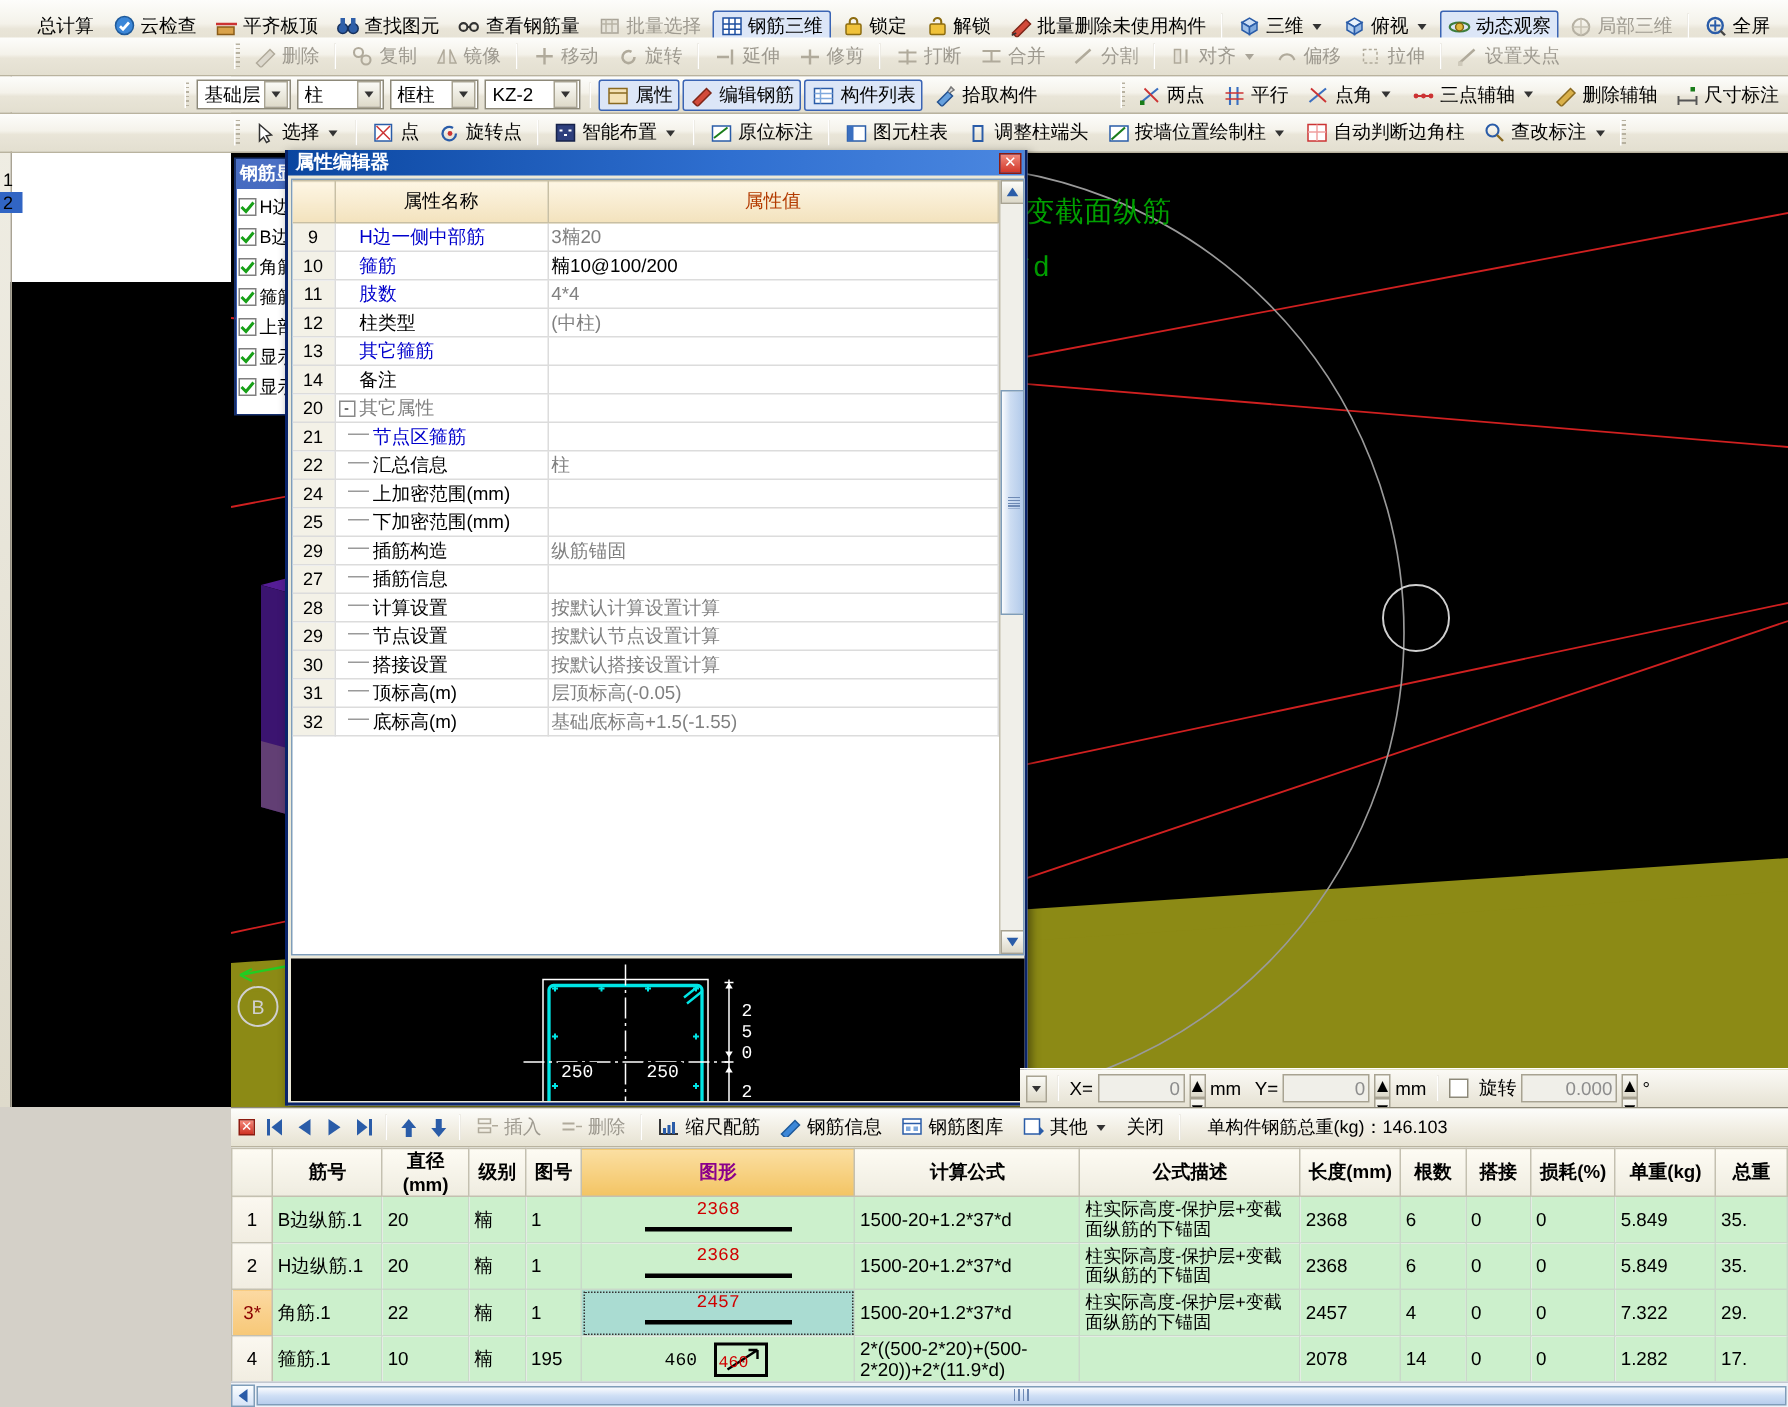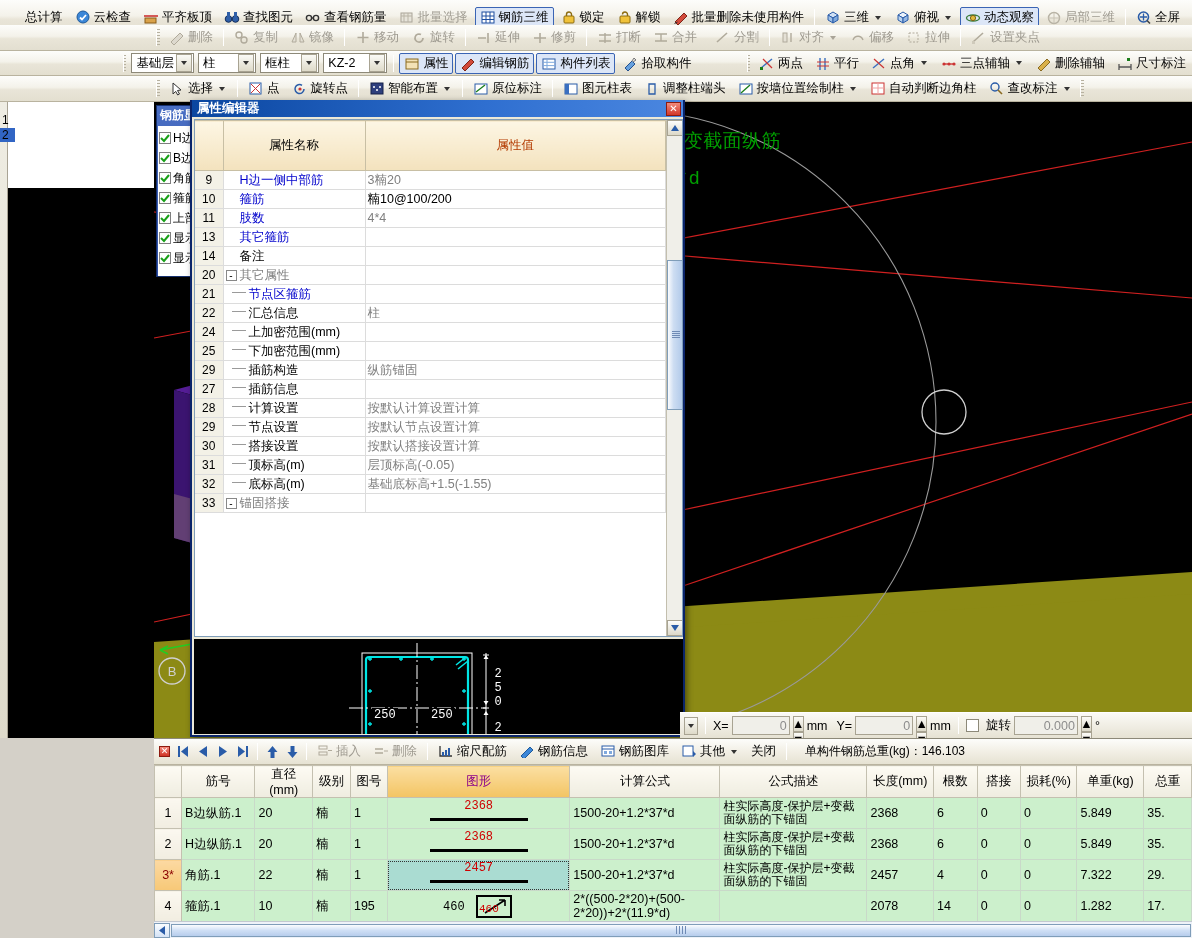--- a/index.html
+++ b/index.html
@@ -113,21 +113,21 @@
     border:1px solid #8d1b10; color:#fff; font-size:10px; font-weight:bold;
     display:flex;align-items:center;justify-content:center; line-height:1;
   }
   #grid-wrap { position:absolute; left:2px; top:19px; width:489px; height:518px; background:#fff;
                border:1px solid #7f9db9; overflow:hidden; display:flex;}
   #grid-scroll { flex:1; overflow:hidden; }
   table.pgrid { border-collapse:collapse; width:100%; table-layout:fixed; font-size:12.5px;}
   table.pgrid th {
     background:linear-gradient(to bottom,#fdf6e4,#f3e2bd);
     border:1px solid #c8bfa4; border-left:none;
-    height:17px; font-weight:normal; color:#000; padding:16px;
+    height:17px; font-weight:normal; color:#000; padding:5px;
   }
   table.pgrid th.vcol { color:#b33a00; }
   table.pgrid td {
     border-bottom:1px solid #dcdcdc; border-right:1px solid #dcdcdc;
     height:19px; padding:0 2px; overflow:hidden; white-space:nowrap;
   }
   td.rownum { background:#f3f1e7; text-align:center; width:28px; color:#000; border-right:1px solid #c9c5b5;
               font-size:12px;}
   td.pname { color:#000; }
   td.pname.link { color:#0000cc; }
@@ -181,21 +181,21 @@
     background:linear-gradient(to bottom,#fdfdfb 0%,#f2efe5 50%,#e6e2d2 100%);
     border-bottom:1px solid #b9b39f; padding-left:2px; white-space:nowrap;
   }
   .navbtn { width:20px;height:20px;display:flex;align-items:center;justify-content:center;}
   #rebar-grid-wrap {
     position:absolute; left:0; top:26px; width:1038px; height:174px; overflow:hidden; background:#fff;
   }
   table.rgrid { border-collapse:collapse; table-layout:fixed; font-size:12.5px; }
   table.rgrid th {
     background:linear-gradient(to bottom,#fdfbf3,#efece0);
-    border:1px solid #c4c0b0; height:22px; font-weight:normal; padding:0 2px; color:#000;
+    border:1px solid #c4c0b0; height:22px; font-weight:bold; padding:0 2px; color:#000;
   }
   table.rgrid th.hl { background:linear-gradient(to bottom,#fbdfa2,#f3c463); color:#8b008b; }
   table.rgrid td {
     border:1px solid #c9d9c9; height:31px; padding:1px 3px; vertical-align:middle;
     background:#ccf0cc; color:#000; overflow:hidden;
   }
   table.rgrid td.idx { background:linear-gradient(to bottom,#fbf8f0,#f1ede1); text-align:center;
                        border:1px solid #c4c0b0;}
   table.rgrid td.idx.sel { background:linear-gradient(to bottom,#fcd9a2,#f7c877); color:#8b0000; }
   table.rgrid tr.sel td.shape { background:#aadcd2; outline:1px dotted #333; outline-offset:-2px;}
@@ -914,20 +914,25 @@
                 <td class="rownum">10</td>
                 <td class="pname link"><span style="display: inline-block; width: 14px;"></span><span>箍筋</span></td>
                 <td class="pval blk">䊖10@100/200</td>
               </tr>
               <tr>
                 <td class="rownum">11</td>
                 <td class="pname link"><span style="display: inline-block; width: 14px;"></span><span>肢数</span></td>
                 <td class="pval ">4*4</td>
               </tr>
               <tr>
+                <td class="rownum">12</td>
+                <td class="pname "><span style="display: inline-block; width: 14px;"></span><span>柱类型</span></td>
+                <td class="pval ">(中柱)</td>
+              </tr>
+              <tr>
                 <td class="rownum">13</td>
                 <td class="pname link"><span style="display: inline-block; width: 14px;"></span><span>其它箍筋</span></td>
                 <td class="pval "></td>
               </tr>
               <tr>
                 <td class="rownum">14</td>
                 <td class="pname "><span style="display: inline-block; width: 14px;"></span><span>备注</span></td>
                 <td class="pval "></td>
               </tr>
               <tr>
@@ -982,25 +987,20 @@
               </tr>
               <tr>
                 <td class="rownum">31</td>
                 <td class="pname "><span class="treelead"></span><span>顶标高(m)</span></td>
                 <td class="pval ">层顶标高(-0.05)</td>
               </tr>
               <tr>
                 <td class="rownum">32</td>
                 <td class="pname "><span class="treelead"></span><span>底标高(m)</span></td>
                 <td class="pval ">基础底标高+1.5(-1.55)</td>
-              </tr>
-              <tr>
-                <td class="rownum">33</td>
-                <td class="pname grey"><span class="expander">-</span><span>锚固搭接</span></td>
-                <td class="pval "></td>
               </tr>
             </tbody>
         </table>
       </div>
       <div id="grid-vsb">
         <div class="sbbtn">
           <svg width="8" height="6">
               <path d="M4 0l4 6H0z" fill="#2a5ca8"></path>
             </svg>
         </div>

